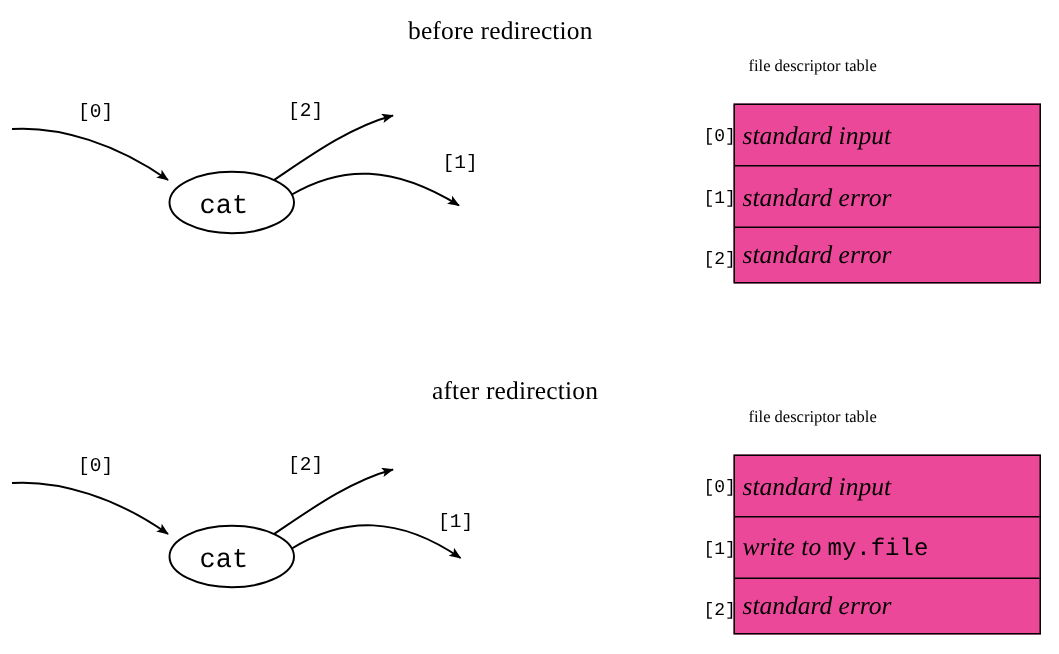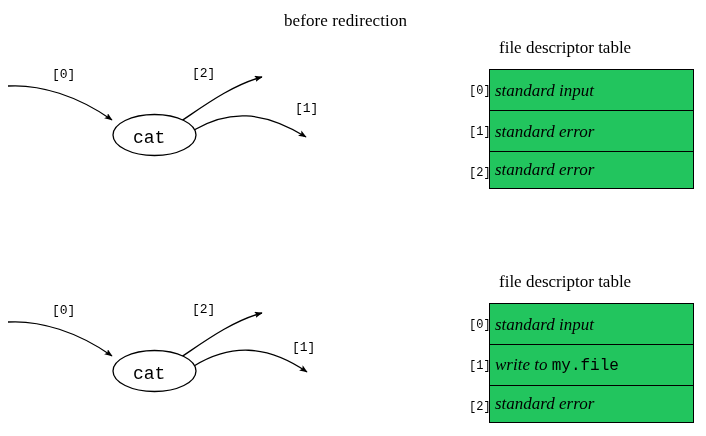--- a/index.html
+++ b/index.html
@@ -36,21 +36,21 @@
   
   .section-title {
     font-family: "Liberation Serif", "DejaVu Serif", serif;
     font-size: 17px;
     font-weight: normal;
     letter-spacing: 0.1px;
   }
   
   .table-caption {
     font-family: "Liberation Serif", "DejaVu Serif", serif;
-    font-size: 17px;
+    font-size: 11px;
     font-weight: normal;
   }
   
   .fd-index {
     font-family: "Liberation Mono", "DejaVu Sans Mono", monospace;
     font-size: 12px;
     line-height: 1;
   }
   
   .arrow-label {
@@ -63,21 +63,21 @@
     font-family: "Liberation Mono", "DejaVu Sans Mono", monospace;
     font-size: 18px;
     line-height: 1;
   }
 
   
   .fd-table {
     position: absolute;
     border: 1.6px solid #000;
     box-sizing: border-box;
-    background: #22c55e;
+    background: #ec4899;
   }
   .fd-row {
     box-sizing: border-box;
     display: flex;
     align-items: center;
     padding-left: 5px;
     border-bottom: 1.6px solid #000;
   }
   .fd-row:last-child { border-bottom: none; }
   .fd-text {
@@ -137,21 +137,21 @@
     </g>
     <g>
       <path d="M194,366 C230,344 266,344 307,372" fill="none" stroke="#000" stroke-width="1.3" marker-end="url(#ah)"></path>
     </g>
 
     <g>
       <ellipse cx="154.5" cy="371" rx="41.5" ry="20.5" fill="#ffffff" stroke="#000" stroke-width="1.3"></ellipse>
     </g>
   </svg>
 
-  <div class="abs section-title" style="left:284px; top:11px;text-align:right;">before redirection</div>
+  <div class="abs section-title" style="left:272px; top:11px;text-align:right;">before redirection</div>
 
   <div class="abs arrow-label" style="left:52px; top:68px;">[0]</div>
 
   <div class="abs arrow-label" style="left:192px; top:67px;">[2]</div>
 
   <div class="abs arrow-label" style="left:295px; top:102px;">[1]</div>
 
   <div class="abs proc-label" style="left:133px; top:129px;">cat</div>
 
   <div class="abs table-caption" style="left:499px; top:38px;">file descriptor table</div>
@@ -165,20 +165,21 @@
       <span class="fd-text">standard input</span>
     </div>
     <div class="fd-row" style="height:41px;">
       <span class="fd-text">standard error</span>
     </div>
     <div class="fd-row" style="height:35px;">
       <span class="fd-text">standard error</span>
     </div>
   </div>
 
+  <div class="abs section-title" style="left:288px; top:251px;">after redirection</div>
 
   <div class="abs arrow-label" style="left:52px; top:304px;">[0]</div>
 
   <div class="abs arrow-label" style="left:192px; top:303px;">[2]</div>
 
   <div class="abs arrow-label" style="left:292px; top:341px;">[1]</div>
 
   <div class="abs proc-label" style="left:133px; top:365px;">cat</div>
 
 

